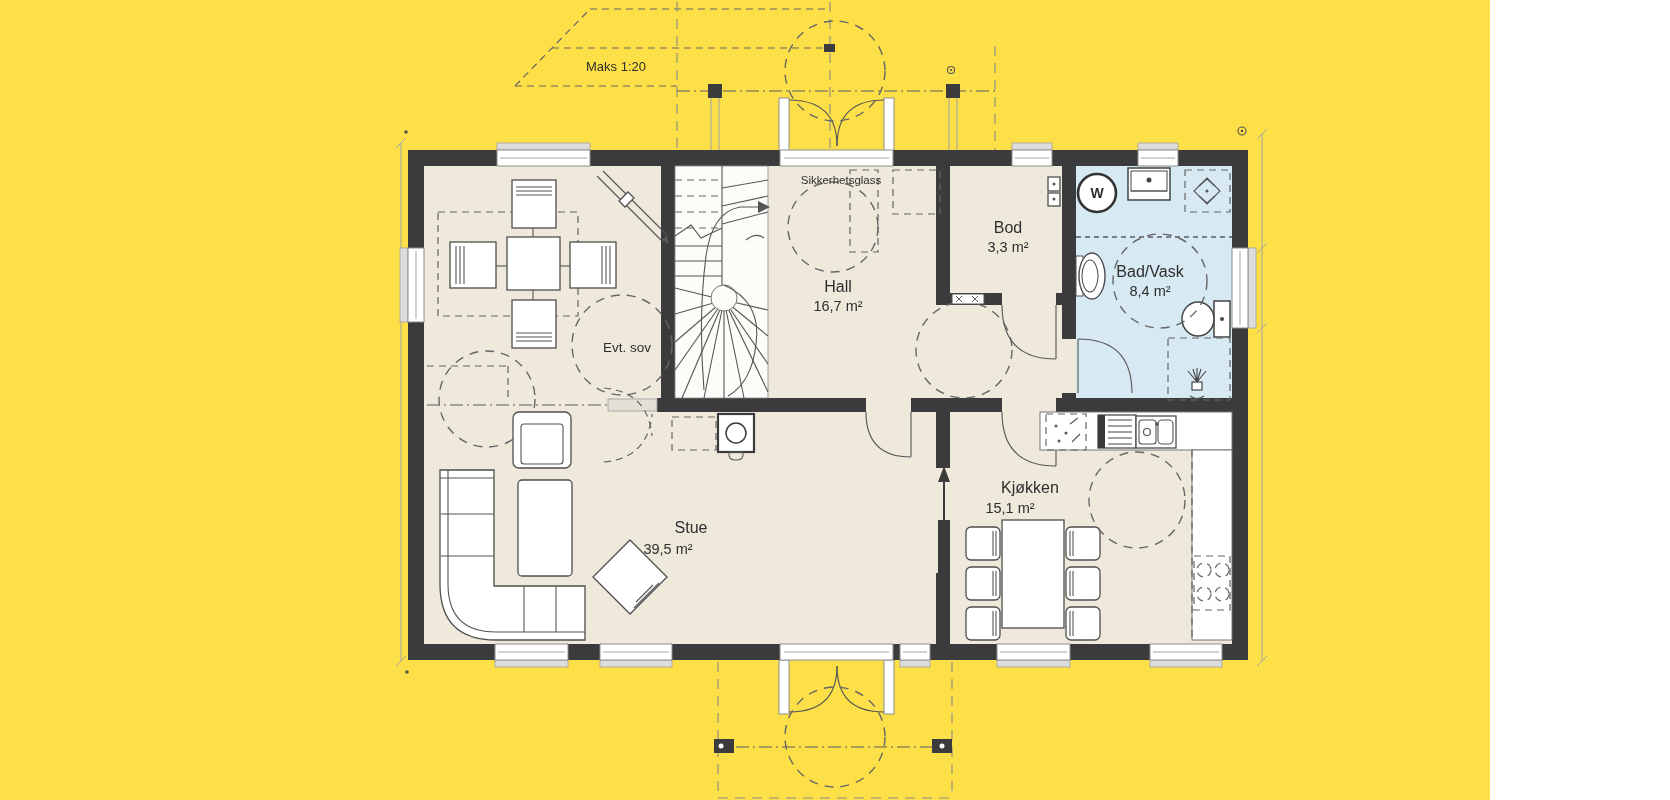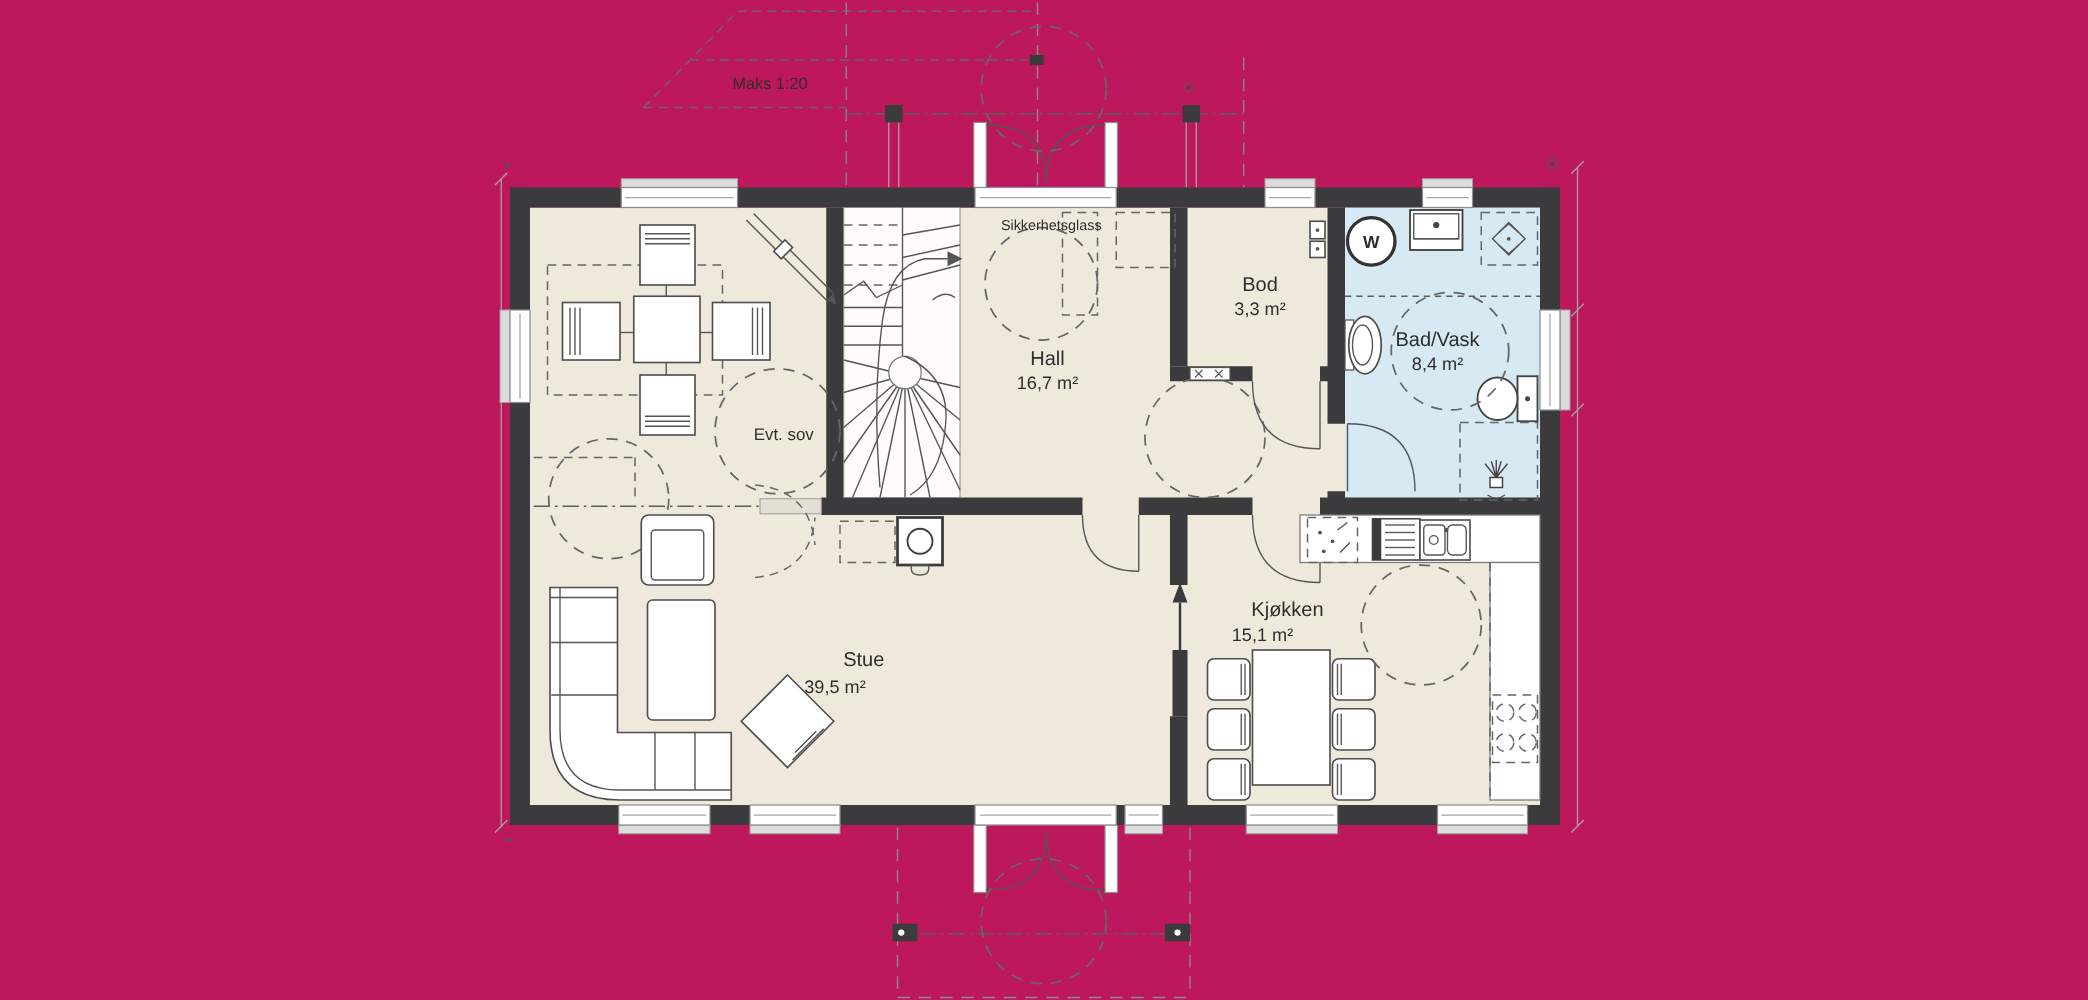--- a/index.html
+++ b/index.html
@@ -1,16 +1,16 @@
 <!DOCTYPE html>
 <html><head>
 <meta charset="utf-8">
 <style>
   html,body{margin:0;padding:0;background:#ffffff;}
-  .canvas{position:relative;width:1670px;height:800px;background:#be185d;overflow:hidden;
+  .canvas{position:relative;width:1490px;height:800px;background:#fde047;overflow:hidden;
           font-family:"Liberation Sans",sans-serif;}
   svg text{font-family:"Liberation Sans",sans-serif;fill:#2e2e2e;}
   .wall{fill:#3b3b3d;stroke:none;}
   .thin{stroke:#555;fill:none;stroke-width:1.1;}
   .furn{stroke:#4e4e4e;fill:#ffffff;stroke-width:1.3;}
   .dash{stroke:#666;fill:none;stroke-width:1.2;stroke-dasharray:7 5;}
   .dashlt{stroke:#8a8a8a;fill:none;stroke-width:1.1;stroke-dasharray:10 7;}
   .dashdot{stroke:#5d5d5d;fill:none;stroke-width:1.2;stroke-dasharray:13 4 2 4;}
   .circ{stroke:#666;fill:none;stroke-width:1.4;stroke-dasharray:9 7;}
   .win{fill:#ffffff;stroke:#8e8e8e;stroke-width:1;}

